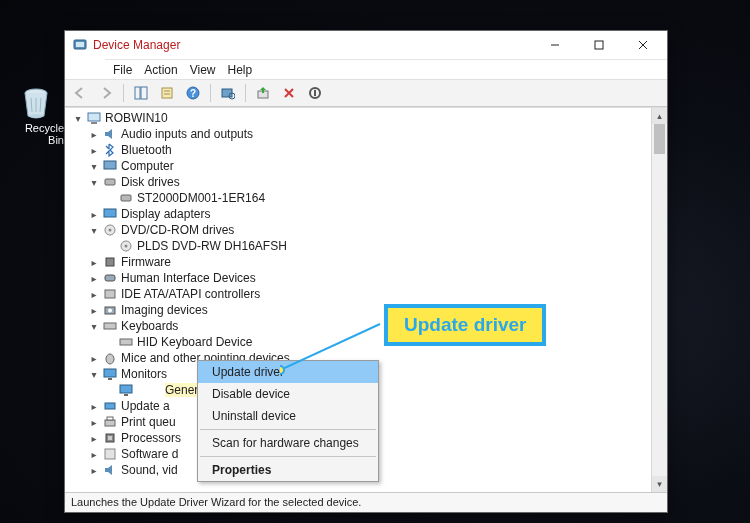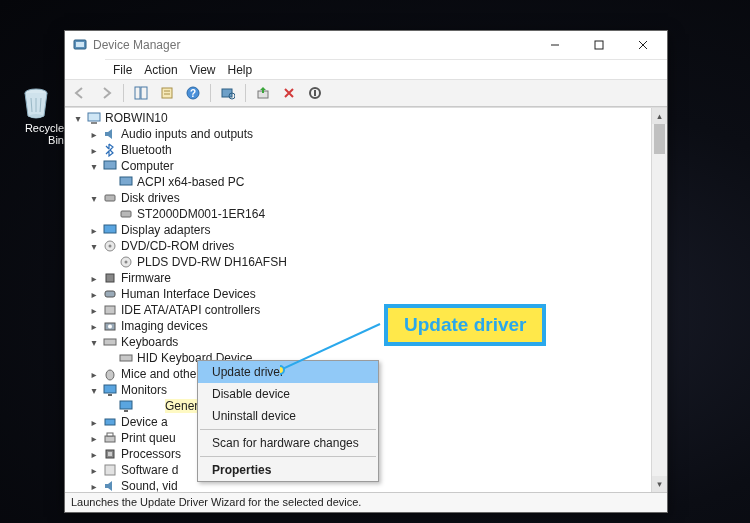--- a/index.html
+++ b/index.html
@@ -7,21 +7,21 @@
 
 
 body::before { content:""; position:absolute; inset:0; background-image: radial-gradient(circle at 82% 72%, rgba(255,255,255,.07) 1px, transparent 1px), radial-gradient(circle at 66% 54%, rgba(255,255,255,.05) 1px, transparent 1px); }
 
 
 .desktop-icon { position:absolute; left:8px; top:86px; width:56px; text-align:right; color:#fff; font-size:11px; }
 .desktop-icon svg { display:block; margin:0 auto 2px; }
 
 
 .window { position:absolute; left:64px; top:30px; width:604px; height:483px; background:#fff; border:1px solid #666; box-shadow:0 4px 14px rgba(0,0,0,.5); display:flex; flex-direction:column; }
-.titlebar { height:28px; display:flex; align-items:center; padding:0 2px 0 8px; font-size:12px; color:#737373;text-align:center; }
+.titlebar { height:28px; display:flex; align-items:center; padding:0 2px 0 8px; font-size:12px; color:#b91c1c;text-align:center; }
 .titlebar .spacer { flex:1; }
 .titlebar .winbtn { width:44px; height:28px; display:flex; align-items:center; justify-content:center; color:#333; }
 .titlebar svg { display:block; }
 
 .menubar { height:20px; display:flex; align-items:center; gap:12px; padding:0 8px; font-size:12px; background:#fff; border-top:1px solid #e5e5e5;margin-left:40px; }
 .menubar span { color:#222; }
 
 .toolbar { height:28px; display:flex; align-items:center; gap:4px; padding:0 4px; border-top:1px solid #e0e0e0; border-bottom:1px solid #c9c9c9; background:#f3f3f3; }
 .toolbar .sep { width:1px; height:18px; background:#ccc; margin:0 2px; }
 .toolbar .tbtn { width:22px; height:22px; display:flex; align-items:center; justify-content:center; border:1px solid transparent; }
@@ -201,33 +201,20 @@
               <li>
                   <div class="row">
                     <span class="tgl">▾</span>
                     <span class="ic">
                       <svg width="14" height="14">
                         <rect x="1" y="2" width="12" height="8" fill="#7aa8d0" stroke="#2d5f84"></rect>
                       </svg>
                     </span>
                     <span class="label">Computer</span>
                   </div>
-                <ul>
-                    <li>
-                      <div class="row">
-                        <span class="tgl none"></span>
-                        <span class="ic">
-                          <svg width="14" height="14">
-                            <rect x="1" y="2" width="12" height="8" fill="#7aa8d0" stroke="#2d5f84"></rect>
-                          </svg>
-                        </span>
-                        <span class="label">ACPI x64-based PC</span>
-                      </div>
-                    </li>
-                  </ul>
               </li>
               <li>
                   <div class="row">
                     <span class="tgl">▾</span>
                     <span class="ic">
                       <svg width="14" height="14">
                         <rect x="2" y="4" width="10" height="6" rx="1" fill="#b8b8b8" stroke="#666"></rect>
                       </svg>
                     </span>
                     <span class="label">Disk drives</span>
@@ -390,21 +377,21 @@
                   </ul>
               </li>
               <li>
                   <div class="row">
                     <span class="tgl">▸</span>
                     <span class="ic">
                       <svg width="14" height="14">
                         <rect x="2" y="4" width="10" height="6" fill="#5aa5e0" stroke="#2d5f84"></rect>
                       </svg>
                     </span>
-                    <span class="label">Device a</span>
+                    <span class="label">Update a</span>
                   </div>
                 </li>
               <li>
                   <div class="row">
                     <span class="tgl">▸</span>
                     <span class="ic">
                       <svg width="14" height="14">
                         <rect x="2" y="5" width="10" height="6" fill="#c8c8c8" stroke="#666"></rect>
                         <rect x="4" y="2" width="6" height="3" fill="#fff" stroke="#666"></rect>
                       </svg>

